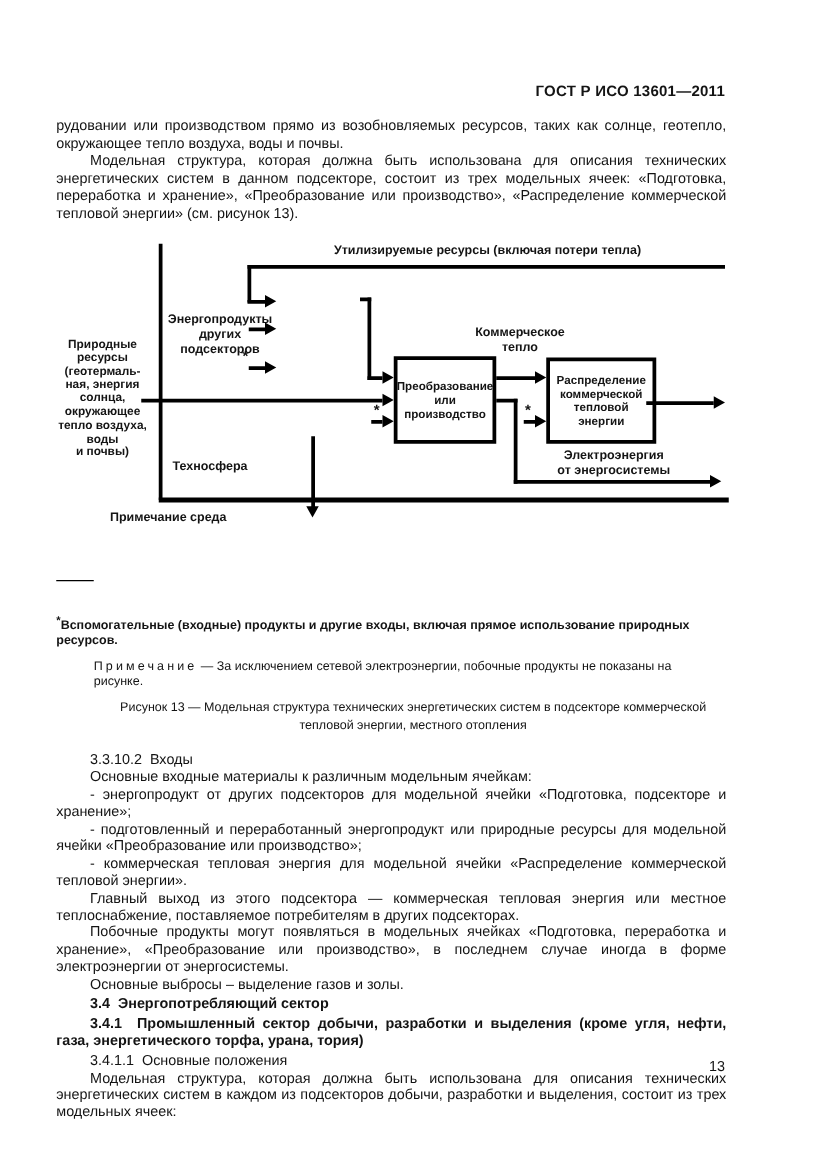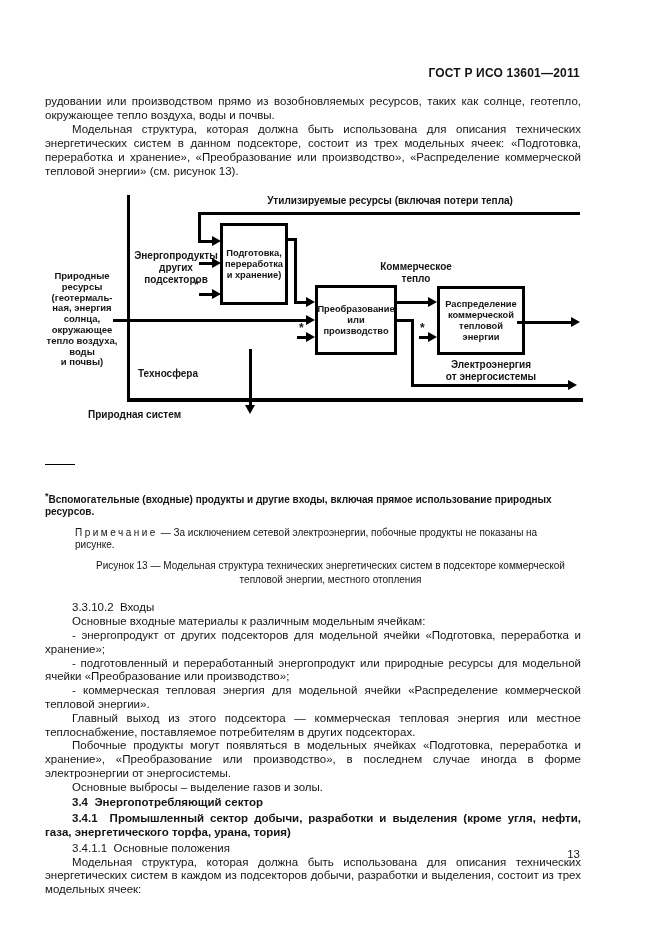--- a/index.html
+++ b/index.html
@@ -72,23 +72,20 @@
     <div class="dlbl" style="left:133px;top:57px;width:86px;">Энергопродукты
 других
 подсекторов</div>
     <div class="hl" style="left:199px;top:69px;width:13px;"></div>
     <div class="tri-r" style="left:212px;top:65px;"></div>
 
     <div class="ast" style="left:194px;top:87px;">*</div>
     <div class="hl" style="left:199px;top:100px;width:13px;"></div>
     <div class="tri-r" style="left:212px;top:96px;"></div>
 
-    <div class="dbox" style="left:220px;top:30px;width:68px;height:82px;">Подготовка,
-переработка
-и хранение)</div>
 
     <div class="hl" style="left:288px;top:45px;width:9px;"></div>
     <div class="vl" style="left:294px;top:45px;height:66px;"></div>
     <div class="hl" style="left:294px;top:108px;width:12px;"></div>
     <div class="tri-r" style="left:306px;top:104px;"></div>
 
     <div class="dlbl" style="left:30px;top:78px;width:104px;font-size:9.5px;line-height:10.8px;">Природные
 ресурсы
 (геотермаль-
 ная, энергия
@@ -128,38 +125,38 @@
     <div class="hl" style="left:397px;top:126px;width:17px;"></div>
     <div class="vl" style="left:411px;top:126px;height:68px;"></div>
     <div class="hl" style="left:411px;top:191px;width:157px;"></div>
     <div class="tri-r" style="left:568px;top:187px;"></div>
     <div class="dlbl" style="left:421px;top:166px;width:140px;">Электроэнергия
 от энергосистемы</div>
 
     <div class="vl" style="left:127px;top:2px;height:205px;"></div>
     <div class="hl thick" style="left:127px;top:205px;width:456px;"></div>
     <div class="dlbl" style="left:138px;top:175px;text-align:left;">Техносфера</div>
-    <div class="dlbl" style="left:88px;top:216px;text-align:left;">Природная систем</div>
+    <div class="dlbl" style="left:88px;top:216px;text-align:left;">Примечание среда</div>
 
     <div class="vl" style="left:249px;top:156px;height:57px;"></div>
     <div class="tri-d" style="left:245px;top:212px;"></div>
   </div>
 
   <div class="below">
     <div class="fn-rule"></div>
     <div class="footnote"><sup>*</sup><span>Вспомогательные (входные) продукты и другие входы, включая прямое использование природных ресурсов.</span></div>
 
     <div class="note"><span class="nlabel">Примечание</span><span> — За исключением сетевой электроэнергии, побочные продукты не показаны на рисунке.</span></div>
 
     <div class="fig-caption">Рисунок 13 — Модельная структура технических энергетических систем в подсекторе коммерческой тепловой энергии, местного отопления</div>
 
     <div class="bodytext">
       <p class="ind">3.3.10.2&nbsp; Входы</p>
       <p class="ind">Основные входные материалы к различным модельным ячейкам:</p>
-      <p class="ind">- энергопродукт от других подсекторов для модельной ячейки «Подготовка, переработка и хранение»;</p>
+      <p class="ind">- энергопродукт от других подсекторов для модельной ячейки «Подготовка, подсекторе и хранение»;</p>
       <p class="ind">- подготовленный и переработанный энергопродукт или природные ресурсы для модельной ячейки «Преобразование или производство»;</p>
       <p class="ind">- коммерческая тепловая энергия для модельной ячейки «Распределение коммерческой тепловой энергии».</p>
       <p class="ind">Главный выход из этого подсектора — коммерческая тепловая энергия или местное теплоснабжение, поставляемое потребителям в других подсекторах.</p>
       <p class="ind">Побочные продукты могут появляться в модельных ячейках «Подготовка, переработка и хранение», «Преобразование или производство», в последнем случае иногда в форме электроэнергии от энергосистемы.</p>
       <p class="ind">Основные выбросы – выделение газов и золы.</p>
       <p class="ind bold sp-above sp-below">3.4&nbsp; Энергопотребляющий сектор</p>
       <p class="ind bold sp-below">3.4.1&nbsp; Промышленный сектор добычи, разработки и выделения (кроме угля, нефти, газа, энергетического торфа, урана, тория)</p>
       <p class="ind">3.4.1.1&nbsp; Основные положения</p>
       <p class="ind">Модельная структура, которая должна быть использована для описания технических энергетических систем в каждом из подсекторов добычи, разработки и выделения, состоит из трех модельных ячеек:</p>
     </div>

